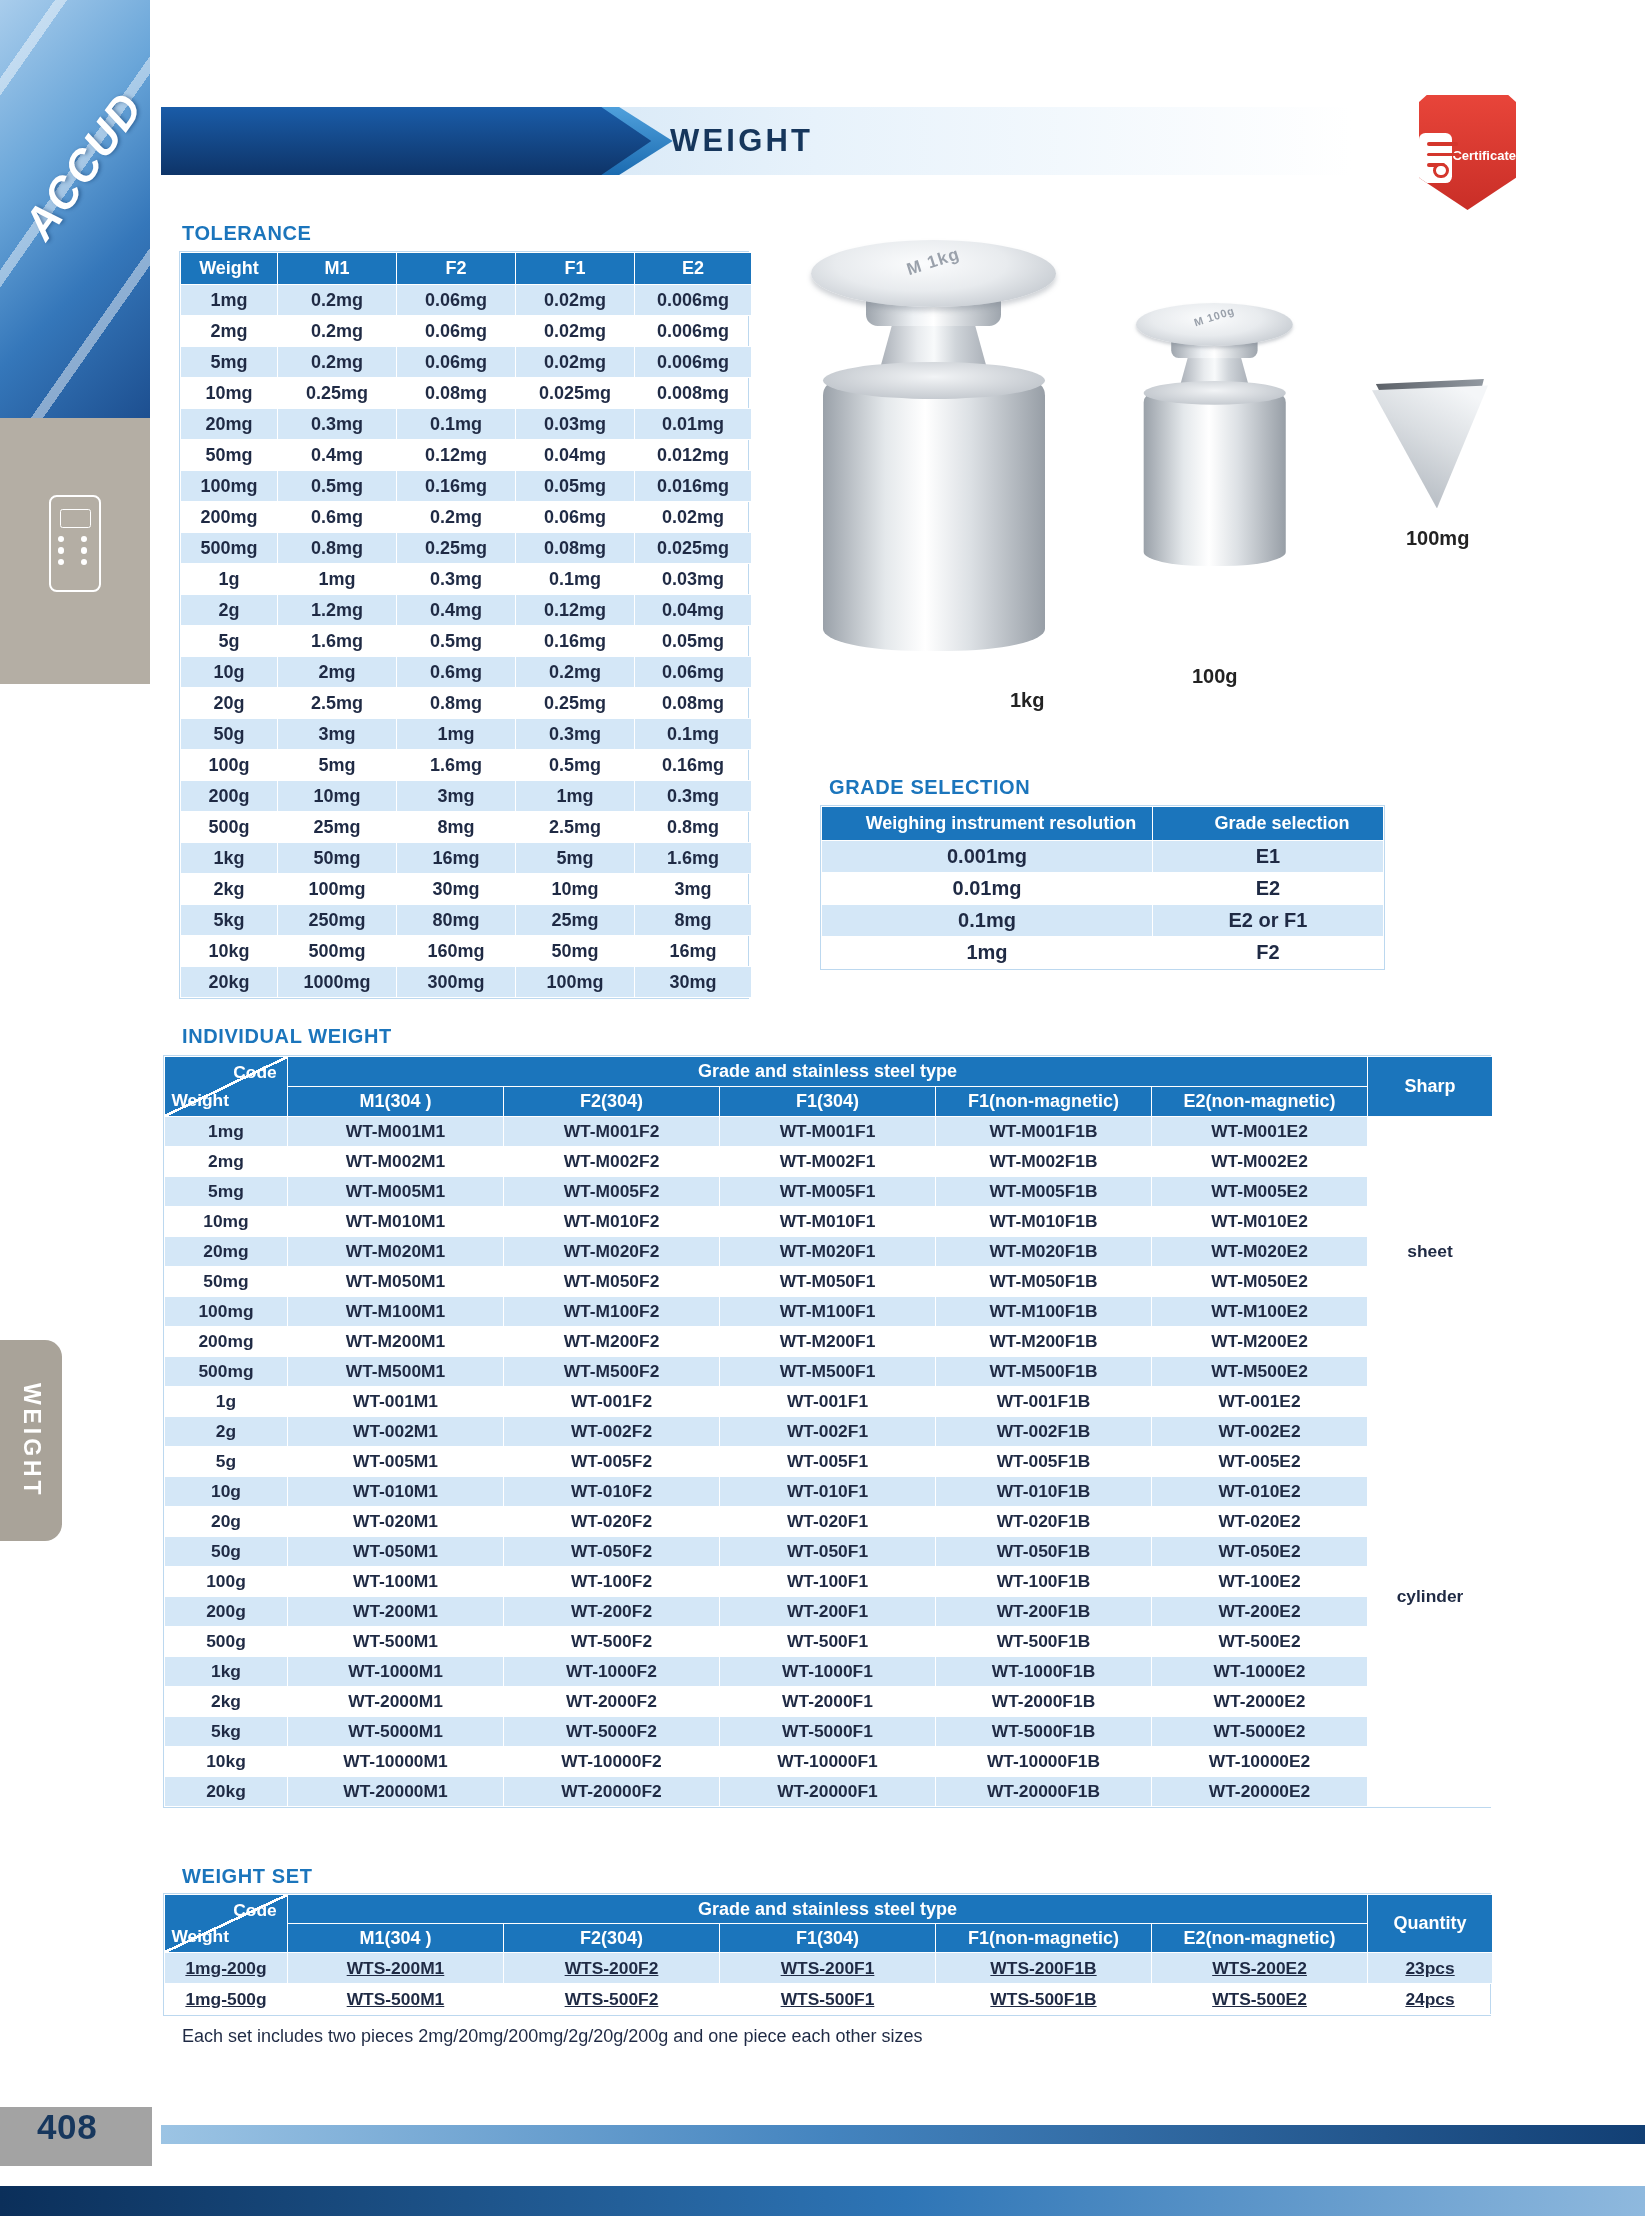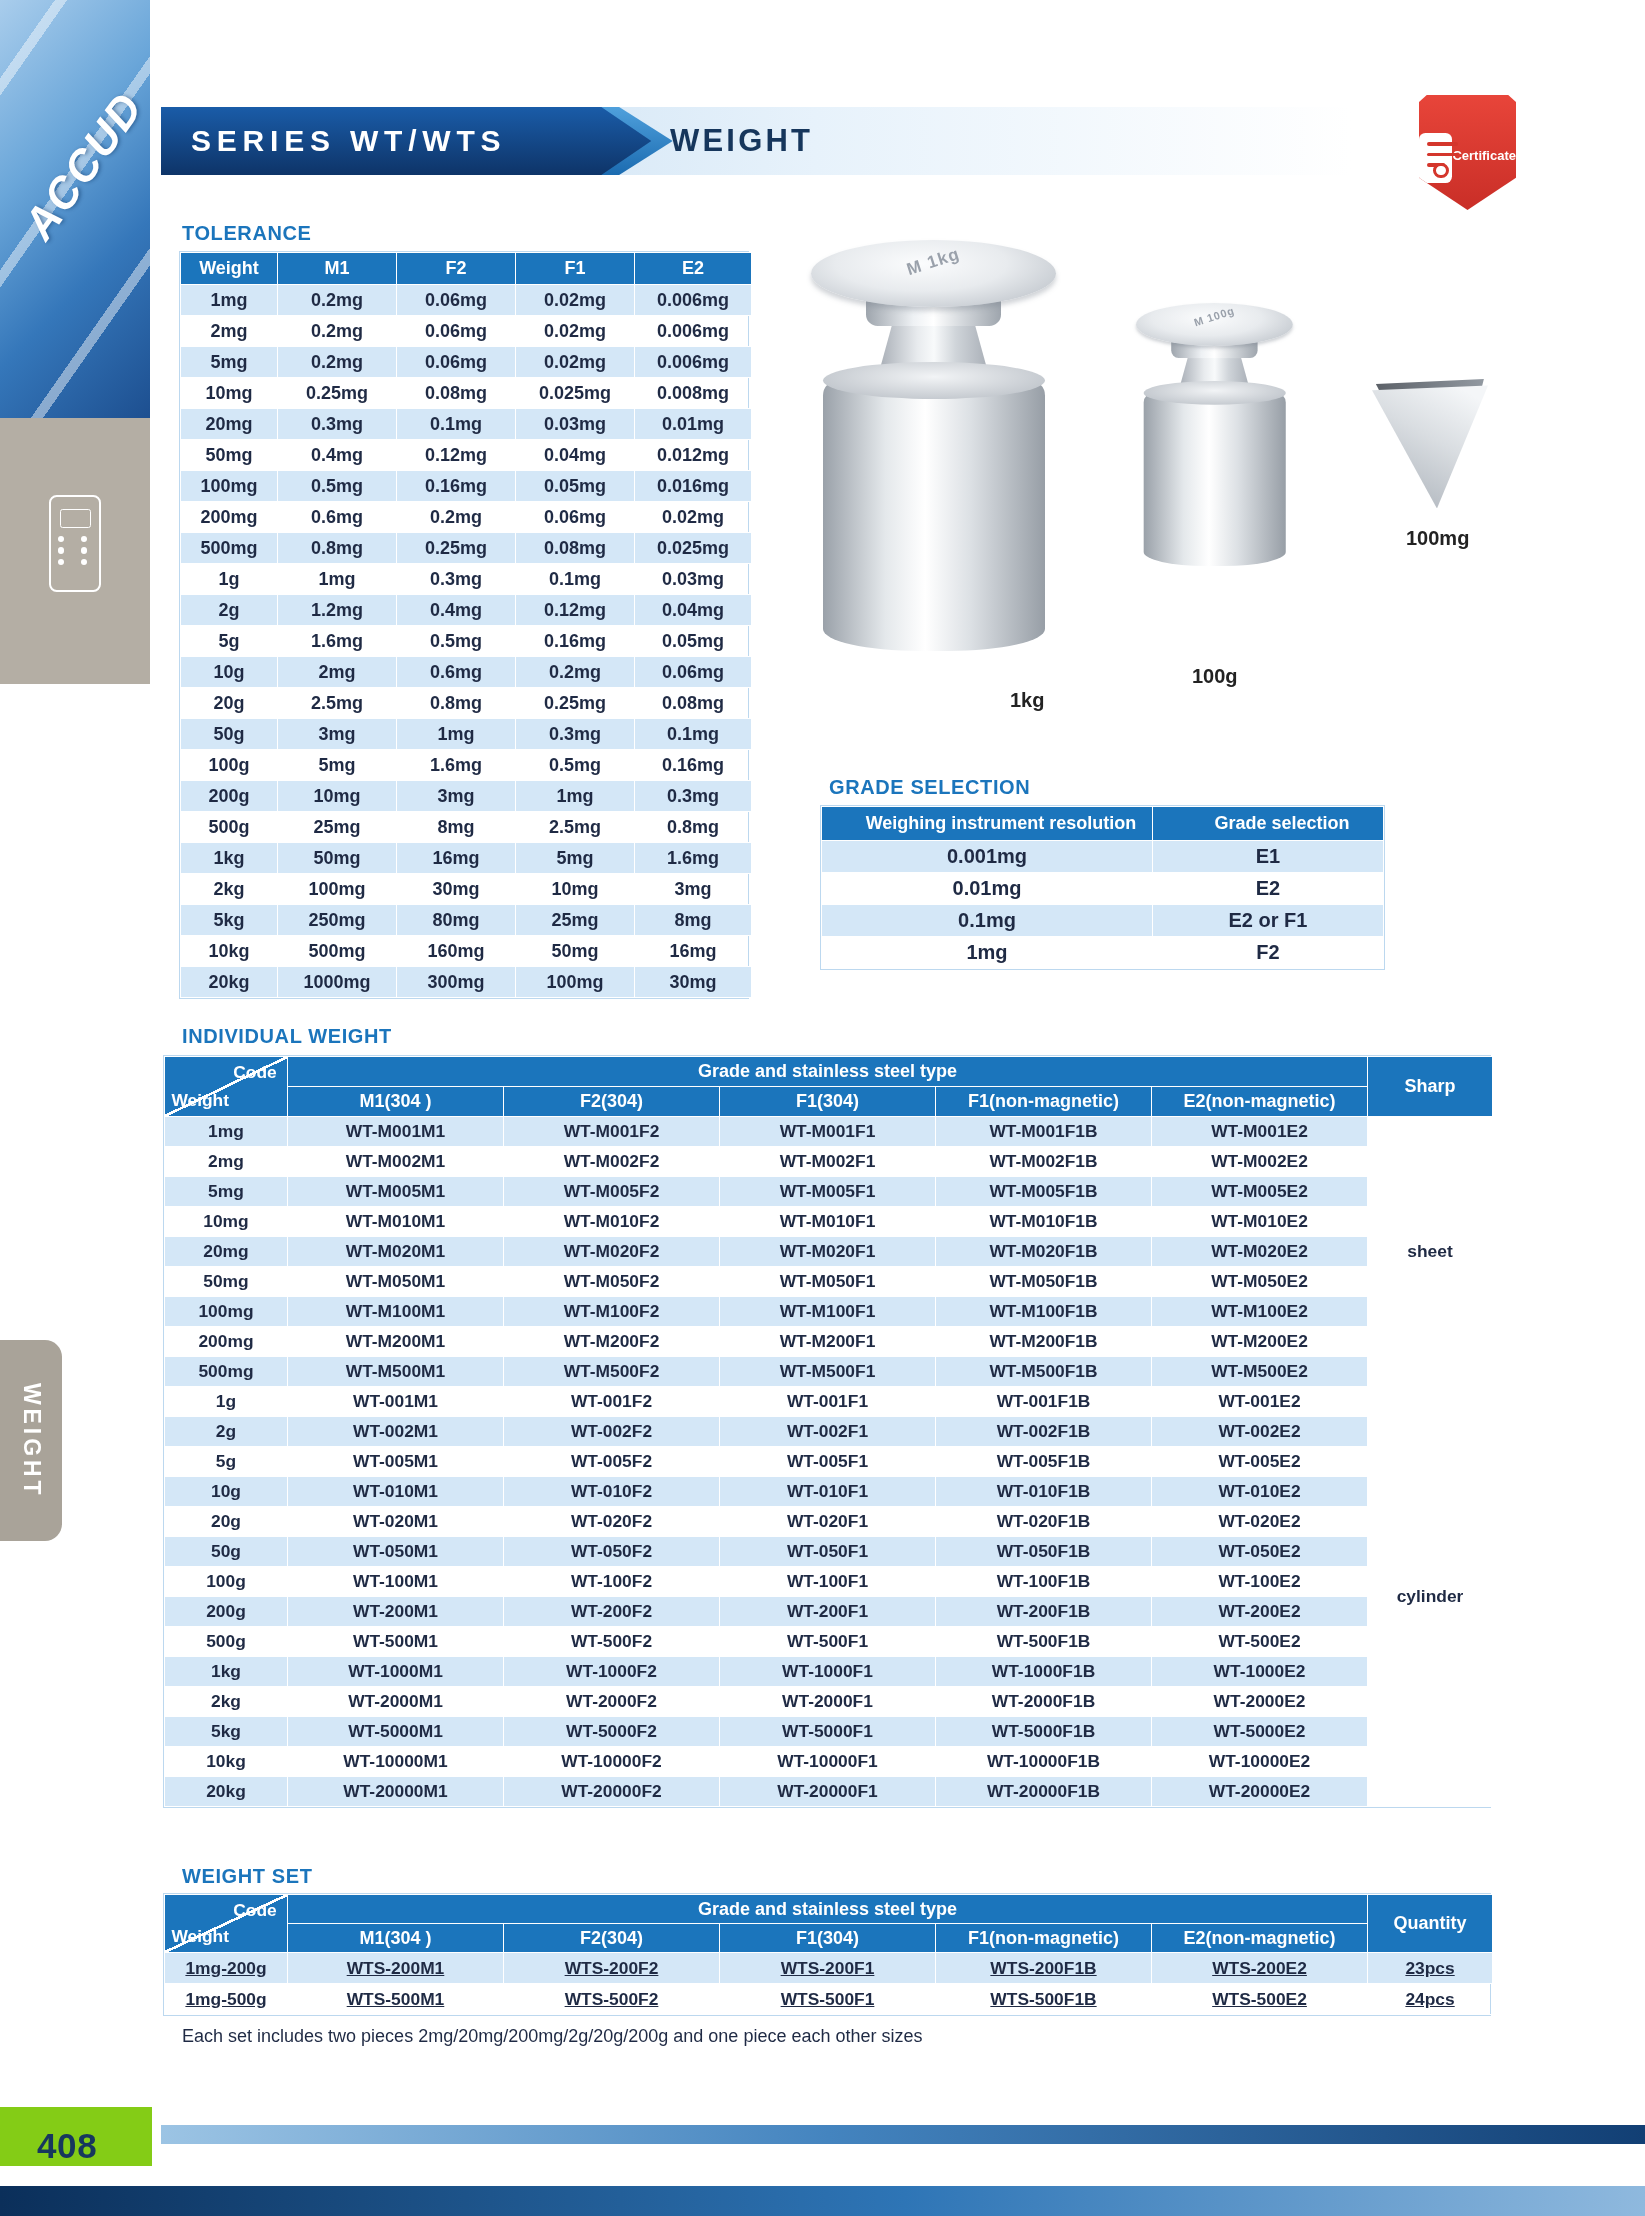--- a/index.html
+++ b/index.html
@@ -20,22 +20,22 @@
   .device { position:absolute; left:49px; top:77px; width:52px; height:97px;
     border:2.6px solid #fff; border-radius:7.7px; }
   .dev-screen { width:31px; height:19.3px; border:1.9px solid #fff; border-radius:2.6px; margin:11.6px auto 7.7px auto; }
   .dev-dots { display:grid; grid-template-columns:1fr 1fr; gap:5.2px 11.6px; width:34px; margin:0 auto; }
   .dev-dots i { display:block; width:6.4px; height:6.4px; border-radius:50%; background:#fff; }
 
   .weight-tab { position:absolute; left:0; top:1340px; width:62px; height:201px;
     background:#a9a399; border-radius:0 17px 17px 0; display:flex; align-items:center; justify-content:center; }
   .weight-tab span { writing-mode:vertical-rl; color:#fff; font-weight:bold; font-size:23px; letter-spacing:3.9px; }
 
-  .pagenum-band { position:absolute; left:0; top:2107px; width:152px; height:59px; background:#84cc16;
-    display:flex; align-items:flex-end; }
+  .pagenum-band { position:absolute; left:0; top:2107px; width:152px; height:59px; background:#a3a3a3;
+    display:flex; align-items:flex-start; }
   .pagenum { font-size:35px; font-weight:bold; color:#17375d; padding-left:37px; letter-spacing:0.6px; }
 
   
   .hdr { position:absolute; left:161px; top:107px; width:1190px; height:68px;
     background:linear-gradient(90deg,#bfd9ef 0%,#e7f2fb 55%,#ffffff 100%); }
   .hdr-accent { position:absolute; inset:0;
     background:linear-gradient(180deg,#4fa0dc,#1b6bb0);
     clip-path:polygon(0 0, 38.5% 0, 43% 50%, 38.5% 100%, 0 100%); }
   .hdr-dark { position:absolute; inset:0;
     background:linear-gradient(180deg,#1a5ca8 0%,#0e3468 100%);
@@ -148,21 +148,20 @@
   <div class="weight-tab">
     <span>WEIGHT</span>
   </div>
   <div class="pagenum-band">
     <div class="pagenum">408</div>
   </div>
 
   <div class="hdr">
     <div class="hdr-accent"></div>
     <div class="hdr-dark"></div>
-    <div class="hdr-series">SERIES WT/WTS</div>
     <div class="hdr-title">WEIGHT</div>
   </div>
   <div class="cert">
     <div class="cert-doc">
       <i></i>
         <i></i>
         <i></i>
       <div class="cert-mag"></div>
     </div>
     <div class="cert-label">Certificate</div>

